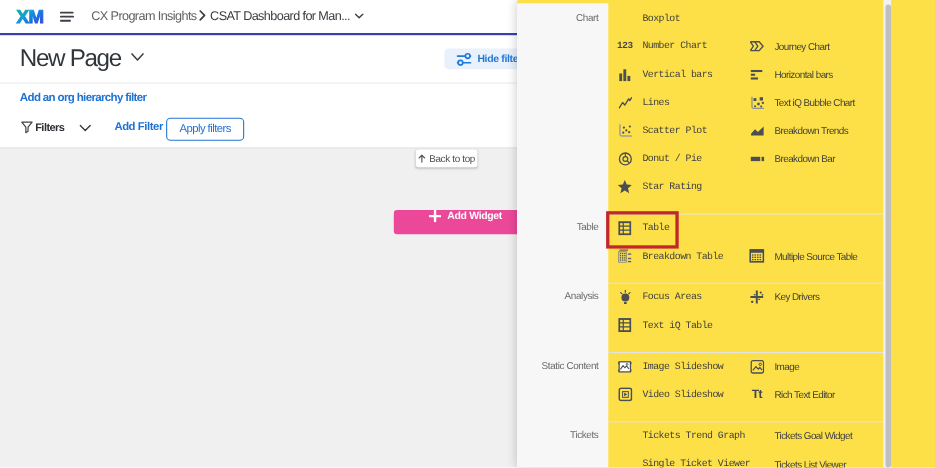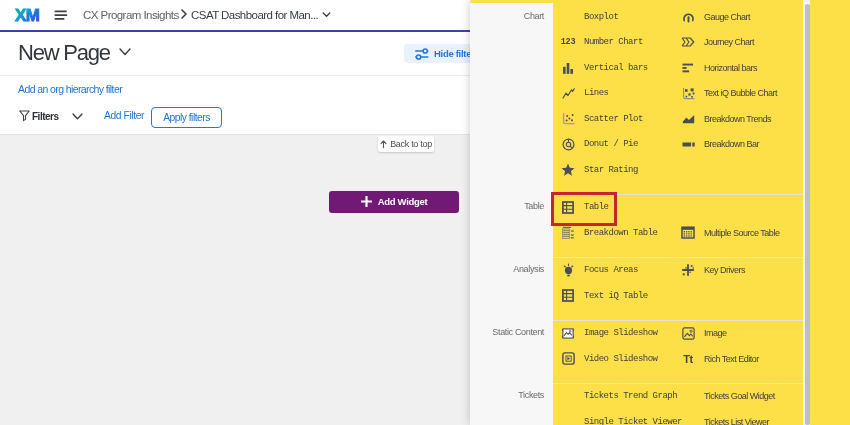--- a/index.html
+++ b/index.html
@@ -9,34 +9,34 @@
   
   .bc1 { left:83px; top:9px; font-size:11.5px; letter-spacing:-0.55px; color:#5e6165; }
   .bc2 { left:191px; top:9px; font-size:11.5px; letter-spacing:-0.55px; color:#383d42; }
   #blueline { left:0; top:30px; width:850px; height:2px; background:#3941ae; }
   
   #newpage { left:18px; top:40px; font-size:22px; letter-spacing:-1.2px; color:#31363c; font-weight:500; }
   #hidepill { left:404px; top:44px; width:90px; height:19px; background:#e9f1fc; border-radius:4px;
               display:flex; align-items:center; }
   #hidepill span { color:#2277d6; font-size:9.5px; font-weight:700; letter-spacing:-0.3px; margin-left:5px; }
   #div75 { left:0; top:75px; width:850px; height:1px; background:#ececec; }
-  .bluelink { color:#1f72d3; font-size:9.5px; letter-spacing:-0.55px; }
+  .bluelink { color:#1f72d3; font-size:9.5px; letter-spacing:-0.55px;font-weight:bold; }
   #orglink { left:18px; top:83px; font-size:10.5px; letter-spacing:-0.6px; }
   #filterslbl { left:32px; top:110.5px; font-size:10px; font-weight:700; letter-spacing:-0.5px; color:#2d3136; }
   #addfilter { left:104px; top:110px; font-size:10.3px; letter-spacing:-0.4px; }
   #applybtn { left:151px; top:107px; width:71px; height:21px; border:1px solid #2277d6; border-radius:4px;
               display:flex; align-items:center; justify-content:center; background:#fff; }
   #applybtn span { color:#1f72d3; font-size:10.3px; font-weight:500; letter-spacing:-0.5px; }
   
   #gray { left:0; top:134px; width:850px; height:291px; background:#f0f0f0; border-top:1px solid #e3e3e3; }
   #backtop { left:378px; top:136px; width:56px; height:16px; background:#fff; border-radius:2.5px;
              box-shadow:0 1px 2px rgba(0,0,0,0.18); display:flex; align-items:center; justify-content:center;
              font-size:9px; color:#4f4f4f; letter-spacing:-0.3px; }
-  #addwidget { left:329px; top:191px; width:130px; height:21.5px; background:#701a75; border-radius:3px;
-               display:flex; align-items:center; justify-content:center; }
+  #addwidget { left:358px; top:191px; width:130px; height:21.5px; background:#ec4899; border-radius:3px;
+               display:flex; justify-content:center; }
   #addwidget span { color:#fff; font-size:9.5px; font-weight:700; letter-spacing:-0.3px; margin-left:6px; }
   
   #panel { left:470px; top:0; width:388px; height:425px; background:#fde047; border-radius:2px; box-shadow:0 0 10px rgba(0,0,0,0.22); }
   #rail { left:0; top:3px; width:83px; height:422px; background:#f7f7f7; }
   .cat { position:absolute; left:0; width:74px; text-align:right; font-size:9px; letter-spacing:-0.35px; color:#6b6b6b; }
   .sep { position:absolute; left:83px; width:251px; height:1px; background:#e3e3e3; }
   .it { position:absolute; height:26px; display:flex; align-items:center; }
   .it .ic { width:14px; height:14px; display:flex; align-items:center; justify-content:center; flex:none; }
   .it span { margin-left:9px; font-size:9px; letter-spacing:-0.5px; color:#3f3f3f; white-space:nowrap; }
   .c1 { left:91px;font-family:Liberation Mono, monospace; } .c2 { left:211px; }
@@ -148,29 +148,20 @@
   <div class="cat" style="top:327px">Static Content</div>
   <div class="cat" style="top:390px">Tickets</div>
   <div class="sep" style="top:194px"></div>
   <div class="sep" style="top:257px"></div>
   <div class="sep" style="top:320px"></div>
   <div class="sep" style="top:383px"></div>
 
   <div class="it c1 noic" style="top:3.5px">
       <span style="margin-left:0">Boxplot</span>
     </div>
-  <div class="it c2" style="top:3.5px">
-      <div class="ic">
-    <svg width="13" height="12" viewBox="0 0 13 12">
-          <path d="M2.2 9.5 A 4.6 4.6 0 1 1 10.8 9.5" fill="none" stroke="#4b4e53" stroke-width="1.7" stroke-linecap="round"></path>
-          <path d="M6.5 6.2 V10.5" stroke="#4b4e53" stroke-width="1.9" stroke-linecap="round"></path>
-        </svg>
-  </div>
-      <span>Gauge Chart</span>
-    </div>
 
   <div class="it c1" style="top:29px">
       <div class="ic">
         <div class="ticn">123</div>
       </div>
       <span>Number Chart</span>
     </div>
   <div class="it c2" style="top:29px">
       <div class="ic">
     <svg width="15" height="12" viewBox="0 0 15 12">

